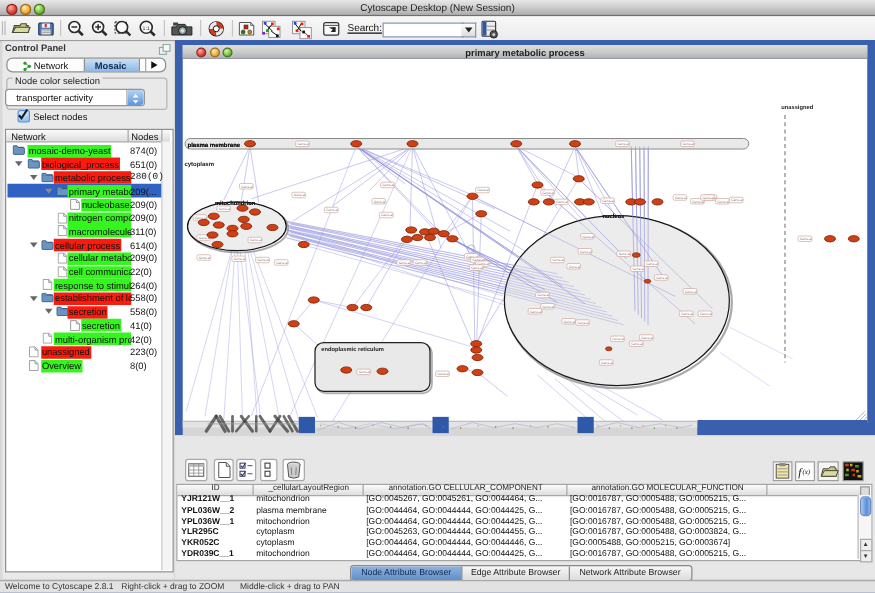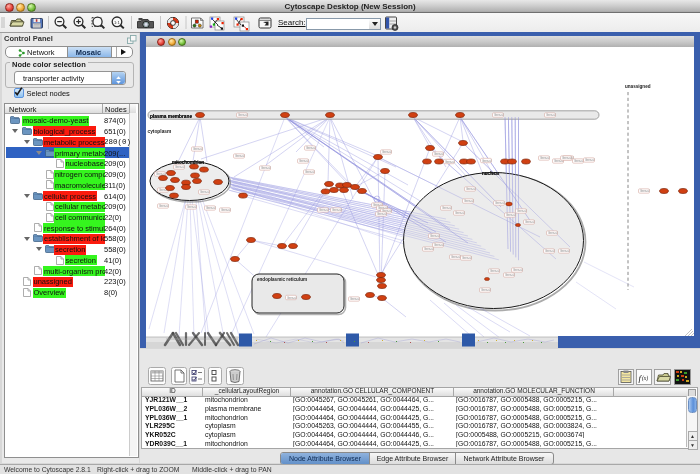--- a/index.html
+++ b/index.html
@@ -8,21 +8,21 @@
 .tl{border-radius:50%;}
 </style></head>
 <body>
 
 <div class="abs" style="left:0;top:0;width:700px;height:12px;
  background:linear-gradient(#e8e8e8,#cfcfcf 45%,#b3b3b3 90%,#a5a5a5);
  border-bottom:1px solid #6f6f6f;">
  <div class="abs tl" style="left:4.8px;top:3.2px;width:6.8px;height:6.8px;background:radial-gradient(circle at 35% 30%,#ffb0a8,#e8463c 55%,#a01c12);border:0.5px solid #8c241c;"></div>
  <div class="abs tl" style="left:15.8px;top:3.2px;width:6.8px;height:6.8px;background:radial-gradient(circle at 35% 30%,#ffe9b0,#f3b03f 55%,#b36d10);border:0.5px solid #9a6a16;"></div>
  <div class="abs tl" style="left:27.2px;top:3.2px;width:6.8px;height:6.8px;background:radial-gradient(circle at 35% 30%,#d8f7b0,#7ac440 55%,#3f7d12);border:0.5px solid #47701d;"></div>
- <div class="abs" style="left:0;top:2px;width:700px;text-align:center;font-size:8px;font-weight:bold;color:#222;">Cytoscape Desktop (New Session)</div>
+ <div class="abs" style="left:0;top:2px;width:700px;text-align:center;font-size:8px;font-weight:normal;color:#222;">Cytoscape Desktop (New Session)</div>
 </div>
 
 <div class="abs" style="left:0;top:13px;width:700px;height:19px;
  background:linear-gradient(#f7f7f7,#ececec);border-bottom:1px solid #9d9d9d;">
 <svg class="abs" style="left:0;top:0" width="700" height="19" viewBox="0 0 700 19">
  <line x1="2" y1="4" x2="2" y2="15" stroke="#bbb" stroke-width="1"></line>
  <line x1="4" y1="4" x2="4" y2="15" stroke="#bbb" stroke-width="1"></line>
 
  <path d="M10 13 L11.5 7.5 L16 7.5 L17 6 L21 6 L21 7.5 L22.5 7.5 L22.5 13 Z" fill="#c9c98f" stroke="#4a4a30" stroke-width="0.9"></path>
  <path d="M10 13 L12.5 8.8 L24 8.8 L22.5 13 Z" fill="#d9d9a5" stroke="#4a4a30" stroke-width="0.9"></path>
@@ -134,22 +134,22 @@
    <line x1="2" y1="1.5" x2="5.5" y2="4" stroke="#2a9a2a" stroke-width="0.7"></line>
         <line x1="2" y1="6.5" x2="5.5" y2="4" stroke="#2a9a2a" stroke-width="0.7"></line>
   </svg>
   <div class="abs" style="left:21px;top:1px;font-size:7.5px;color:#111;">Network</div>
   <div class="abs" style="left:61px;top:1px;width:43px;text-align:center;font-size:7.5px;font-weight:bold;color:#102a50;">Mosaic</div>
   <div class="abs" style="left:110px;top:0px;width:1px;height:10px;background:#aaa;"></div>
   <div class="abs" style="left:115px;top:2.2px;width:0;height:0;border-top:3px solid transparent;border-bottom:3px solid transparent;border-left:5px solid #111;"></div>
  </div>
 
  <div class="abs" style="left:3px;top:29px;width:127px;height:24px;border:1px solid #b5b5b5;border-radius:3px;"></div>
- <div class="abs" style="left:8px;top:26.5px;background:#e9e9e9;padding:0 2px;font-size:7.5px;font-weight:bold;color:#222;">Node color selection</div>
- <div class="abs" style="left:12px;top:38px;width:110px;height:12px;background:#fff;border:1px solid #949494;border-radius:3px;">
+ <div class="abs" style="left:8px;top:26.5px;background:#e9e9e9;padding:0 2px;font-size:7.5px;font-weight:normal;color:#222;">Node color selection</div>
+ <div class="abs" style="left:2px;top:38px;width:110px;height:12px;background:#fff;border:1px solid #949494;border-radius:3px;">
   <div class="abs" style="left:8px;top:1.5px;font-size:7.5px;color:#111;">transporter activity</div>
   <div class="abs" style="right:0px;top:0px;width:13px;height:12px;background:linear-gradient(#b6d4f2,#5e95dd);border-left:1px solid #949494;border-radius:0 3px 3px 0;">
    <svg width="13" height="12" viewBox="0 0 13 12">
     <path d="M6.5 2.2 L8.8 4.9 L4.2 4.9 Z" fill="#fff"></path>
     <path d="M6.5 9.8 L8.8 7.1 L4.2 7.1 Z" fill="#fff"></path>
    </svg>
   </div>
  </div>
 
  <div class="abs" style="left:11.5px;top:55px;width:8px;height:8px;background:linear-gradient(#d5e9fb,#8ec1f0);border:1px solid #5b93de;border-radius:2px;"></div>
@@ -277,20 +277,21 @@
 <div class="abs" style="left:27.5px;top:183.7px;max-width:70px;overflow:hidden;white-space:nowrap;background:#35f51e;font-size:7.5px;color:#111;padding:0.5px 1px;">Overview</div>
 <div class="abs" style="left:99px;top:184.2px;font-size:7.5px;color:#111;">8(0)</div>
 </div>
 
 <div class="abs" style="left:140px;top:32px;width:560px;height:316px;background:#3a5fad;">
  <div class="abs" style="left:6px;top:4px;width:548px;height:11px;
   background:linear-gradient(#dedede,#c8c8c8 55%,#b0b0b0);border-bottom:1px solid #787878;">
   <div class="abs tl" style="left:10.7px;top:2.4px;width:6px;height:6px;background:radial-gradient(circle at 35% 30%,#ffb0a8,#e8463c 55%,#a01c12);border:0.5px solid #8c241c;"></div>
   <div class="abs tl" style="left:21.5px;top:2.4px;width:6px;height:6px;background:radial-gradient(circle at 35% 30%,#ffe9b0,#f3b03f 55%,#b36d10);border:0.5px solid #9a6a16;"></div>
   <div class="abs tl" style="left:32.3px;top:2.4px;width:6px;height:6px;background:radial-gradient(circle at 35% 30%,#d8f7b0,#7ac440 55%,#3f7d12);border:0.5px solid #47701d;"></div>
+  <div class="abs" style="left:0;top:1.6px;width:548px;text-align:center;font-size:7.5px;font-weight:bold;color:#222;">primary metabolic process</div>
  </div>
 </div>
 
 <svg class="abs" style="left:146px;top:47px" width="548" height="301" viewBox="0 0 548 301">
     <rect x="0" y="0" width="548" height="291" fill="#ffffff"></rect>
     <line x1="83.0" y1="130.0" x2="300.0" y2="172.0" stroke="#8f8fdd" stroke-width="0.6" opacity="0.5"></line>
     <line x1="84.7" y1="131.1" x2="304.4" y2="175.4" stroke="#8f8fdd" stroke-width="0.6" opacity="0.5"></line>
     <line x1="86.4" y1="132.2" x2="308.8" y2="178.8" stroke="#8f8fdd" stroke-width="0.6" opacity="0.5"></line>
     <line x1="83.0" y1="133.3" x2="313.2" y2="182.2" stroke="#8f8fdd" stroke-width="0.6" opacity="0.5"></line>
     <line x1="84.7" y1="134.4" x2="317.6" y2="185.6" stroke="#8f8fdd" stroke-width="0.6" opacity="0.5"></line>

